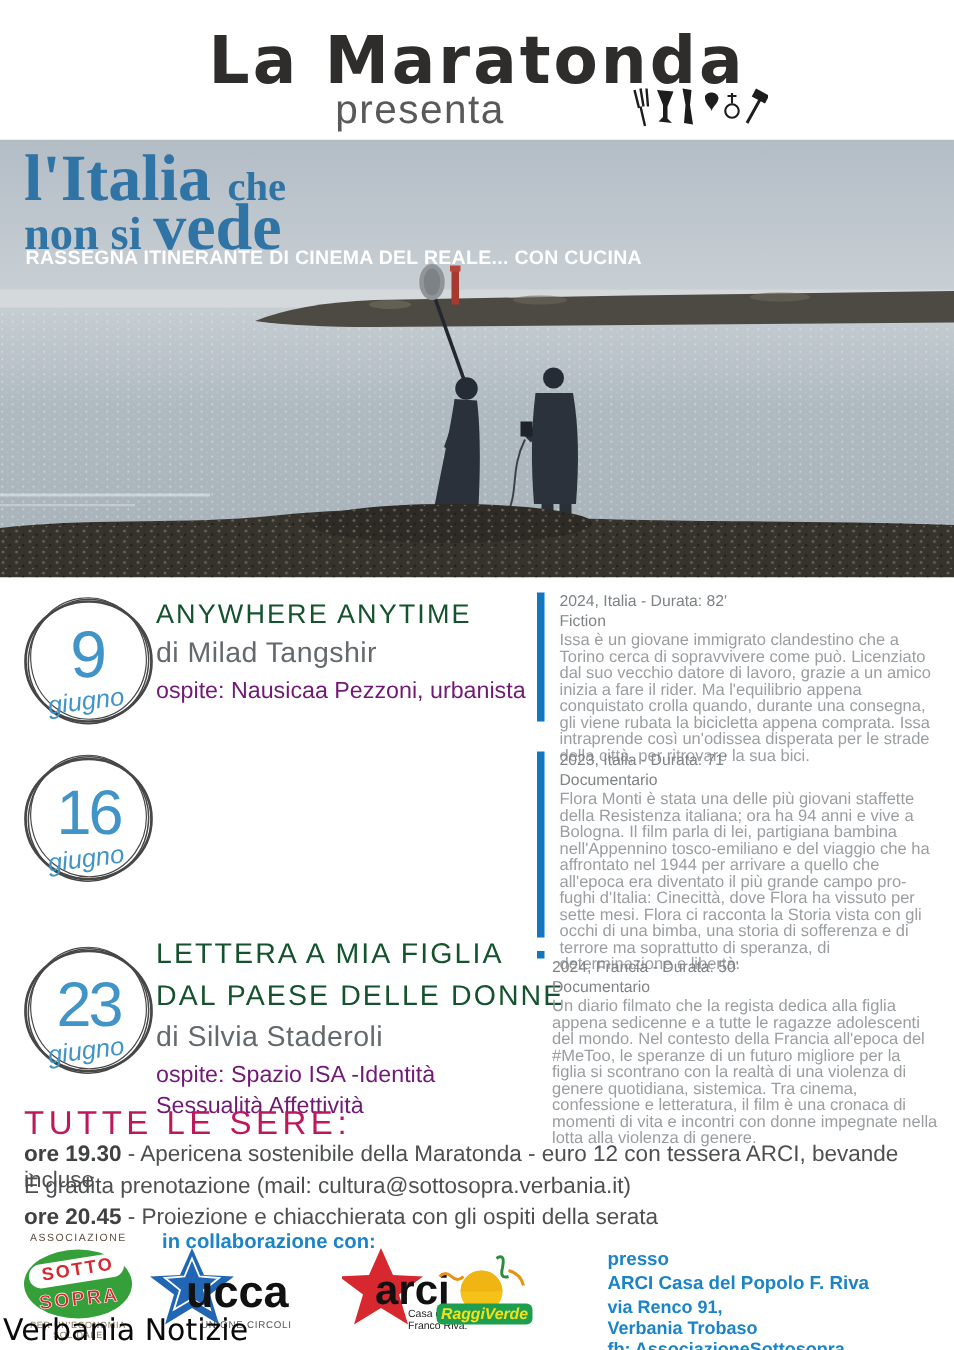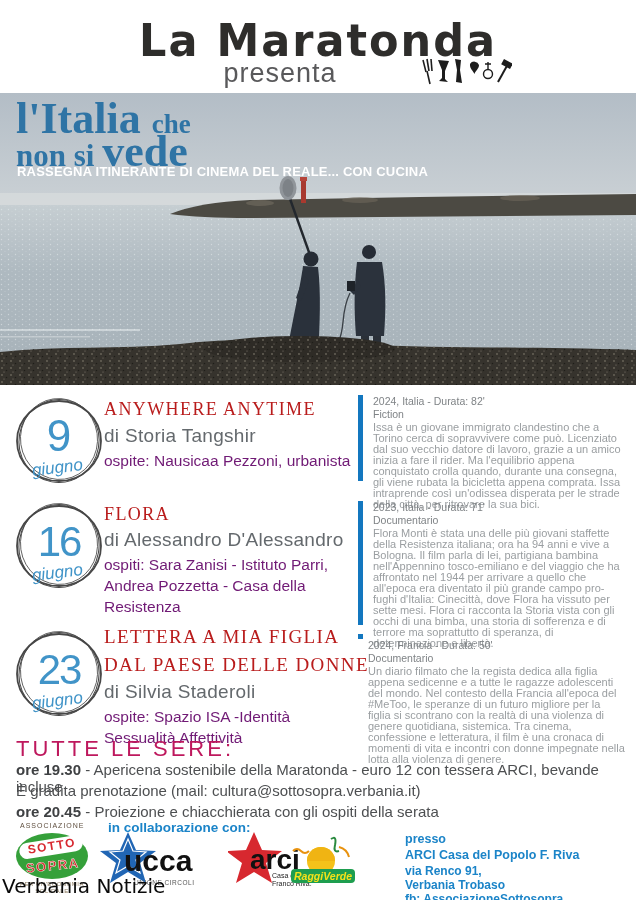--- a/index.html
+++ b/index.html
@@ -36,23 +36,22 @@
   }
 
   
   .event{left:0;width:636px;}
   #event-1{top:393px;height:105px;}
   #event-2{top:498px;height:128px;}
   #event-3{top:626px;height:130px;}
   .badge{left:14px;top:2px;}
   .einfo{left:104px;}
   .etitle{
-    color:#b91c1c;font-size:18px;letter-spacing:1.4px;font-weight:400;
+    color:#14532d;font-size:18px;letter-spacing:1.4px;font-weight:400;
     white-space:nowrap;
-    font-family:Liberation Serif, serif;
   }
   #event-3 .etitle{font-size:19px;}
   .edirector{color:#64696d;font-size:19px;letter-spacing:0.3px;white-space:nowrap;}
   .eguests{color:#701a75;font-size:15.5px;line-height:21px;max-width:252px;}
   .eside{left:358px;display:flex;}
   .vbar{width:5px;background:#1377bf;flex:0 0 5px;}
   .eside-text{margin-left:10px;width:258px;}
   .emeta{color:#7f8386;font-size:10.5px;line-height:13px;}
   .egenre{color:#7f8386;font-size:10.5px;line-height:13px;}
   .edesc{color:#9a9ea1;font-size:11px;line-height:11px;margin-top:1px;}
@@ -174,46 +173,41 @@
   <div class="abs event" id="event-1">
     <svg class="abs badge" width="90" height="92" viewBox="0 0 90 92">
       <ellipse cx="45" cy="46" rx="42" ry="40" fill="none" stroke="#474747" stroke-width="1.8"></ellipse>
       <ellipse cx="45" cy="46" rx="40" ry="41.5" fill="none" stroke="#474747" stroke-width="1" transform="rotate(10 45 46)"></ellipse>
       <ellipse cx="45" cy="44" rx="38.5" ry="40.5" fill="none" stroke="#474747" stroke-width="0.8" transform="rotate(-8 45 44)"></ellipse>
       <text x="45" y="56" text-anchor="middle" font-size="44" fill="#4194c8" font-family="Liberation Sans, sans-serif">9</text>
       <text x="44" y="78" text-anchor="middle" font-size="17" font-style="italic" fill="#4194c8" font-family="Liberation Sans, sans-serif" transform="rotate(-7 44 78)">giugno</text>
     </svg>
     <div class="abs einfo" style="top:6px;">
       <div class="etitle">ANYWHERE ANYTIME</div>
-      <div class="edirector" style="margin-top:5px;">di Storia Tangshir</div>
+      <div class="edirector" style="margin-top:5px;">di Milad Tangshir</div>
       <div class="eguests" style="margin-top:3px;max-width:300px;">ospite: Nausicaa Pezzoni, urbanista</div>
     </div>
     <div class="abs eside" style="top:2px;">
       <div class="vbar" style="height:86px;"></div>
       <div class="eside-text">
         <div class="emeta">2024, Italia - Durata: 82'</div>
         <div class="egenre">Fiction</div>
         <div class="edesc">Issa è un giovane immigrato clandestino che a Torino cerca di sopravvivere come può. Licenziato dal suo vecchio datore di lavoro, grazie a un amico inizia a fare il rider. Ma l'equilibrio appena conquistato crolla quando, durante una consegna, gli viene rubata la bicicletta appena comprata. Issa intraprende così un'odissea disperata per le strade della città, per ritrovare la sua bici.</div>
       </div>
     </div>
   </div>
 
   <div class="abs event" id="event-2">
     <svg class="abs badge" width="90" height="92" viewBox="0 0 90 92">
       <ellipse cx="45" cy="46" rx="42" ry="40" fill="none" stroke="#474747" stroke-width="1.8"></ellipse>
       <ellipse cx="45" cy="46" rx="40" ry="41.5" fill="none" stroke="#474747" stroke-width="1" transform="rotate(10 45 46)"></ellipse>
       <ellipse cx="45" cy="44" rx="38.5" ry="40.5" fill="none" stroke="#474747" stroke-width="0.8" transform="rotate(-8 45 44)"></ellipse>
       <text x="45" y="56" text-anchor="middle" font-size="42" letter-spacing="-2" fill="#4194c8" font-family="Liberation Sans, sans-serif">16</text>
       <text x="44" y="78" text-anchor="middle" font-size="17" font-style="italic" fill="#4194c8" font-family="Liberation Sans, sans-serif" transform="rotate(-7 44 78)">giugno</text>
     </svg>
-    <div class="abs einfo" style="top:6px;">
-      <div class="etitle">FLORA</div>
-      <div class="edirector" style="margin-top:4px;">di Alessandro D'Alessandro</div>
-      <div class="eguests" style="margin-top:3px;">ospiti: Sara Zanisi - Istituto Parri, Andrea Pozzetta - Casa della Resistenza</div>
-    </div>
     <div class="abs eside" style="top:3px;">
       <div class="vbar" style="height:124px;"></div>
       <div class="eside-text">
         <div class="emeta">2023, Italia - Durata: 71'</div>
         <div class="egenre">Documentario</div>
         <div class="edesc">Flora Monti è stata una delle più giovani staffette della Resistenza italiana; ora ha 94 anni e vive a Bologna. Il film parla di lei, partigiana bambina nell'Appennino tosco-emiliano e del viaggio che ha affrontato nel 1944 per arrivare a quello che all'epoca era diventato il più grande campo pro- fughi d'Italia: Cinecittà, dove Flora ha vissuto per sette mesi. Flora ci racconta la Storia vista con gli occhi di una bimba, una storia di sofferenza e di terrore ma soprattutto di speranza, di determinazione e libertà.</div>
       </div>
     </div>
   </div>
 

